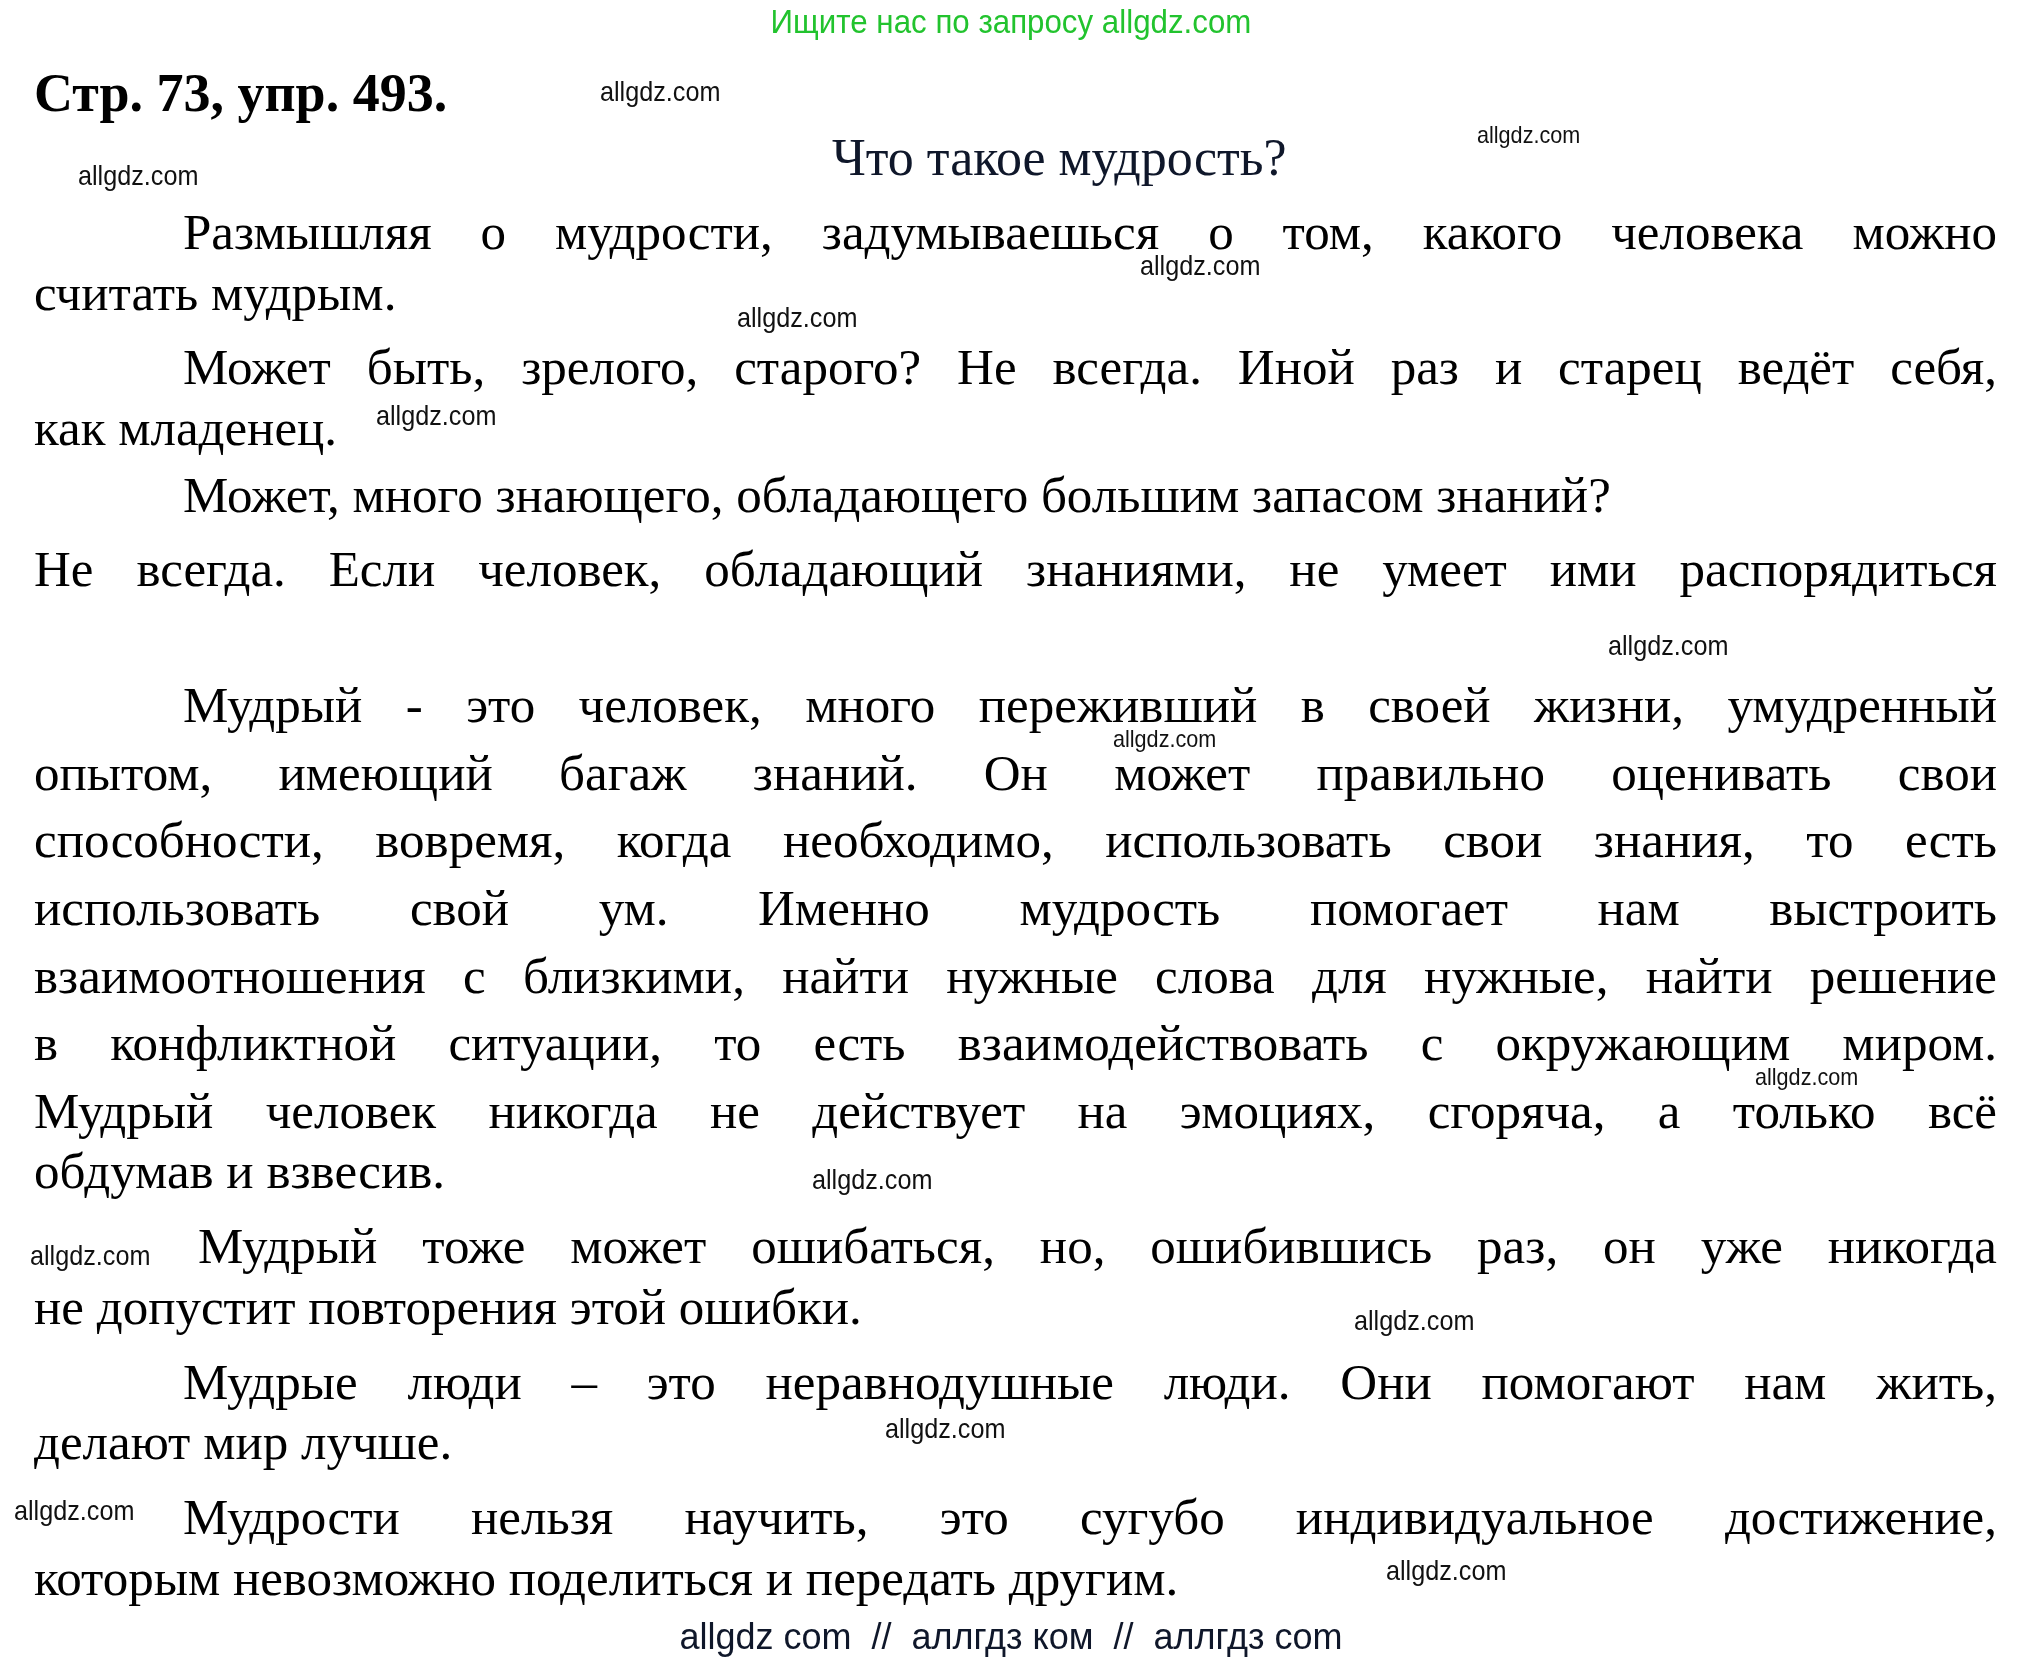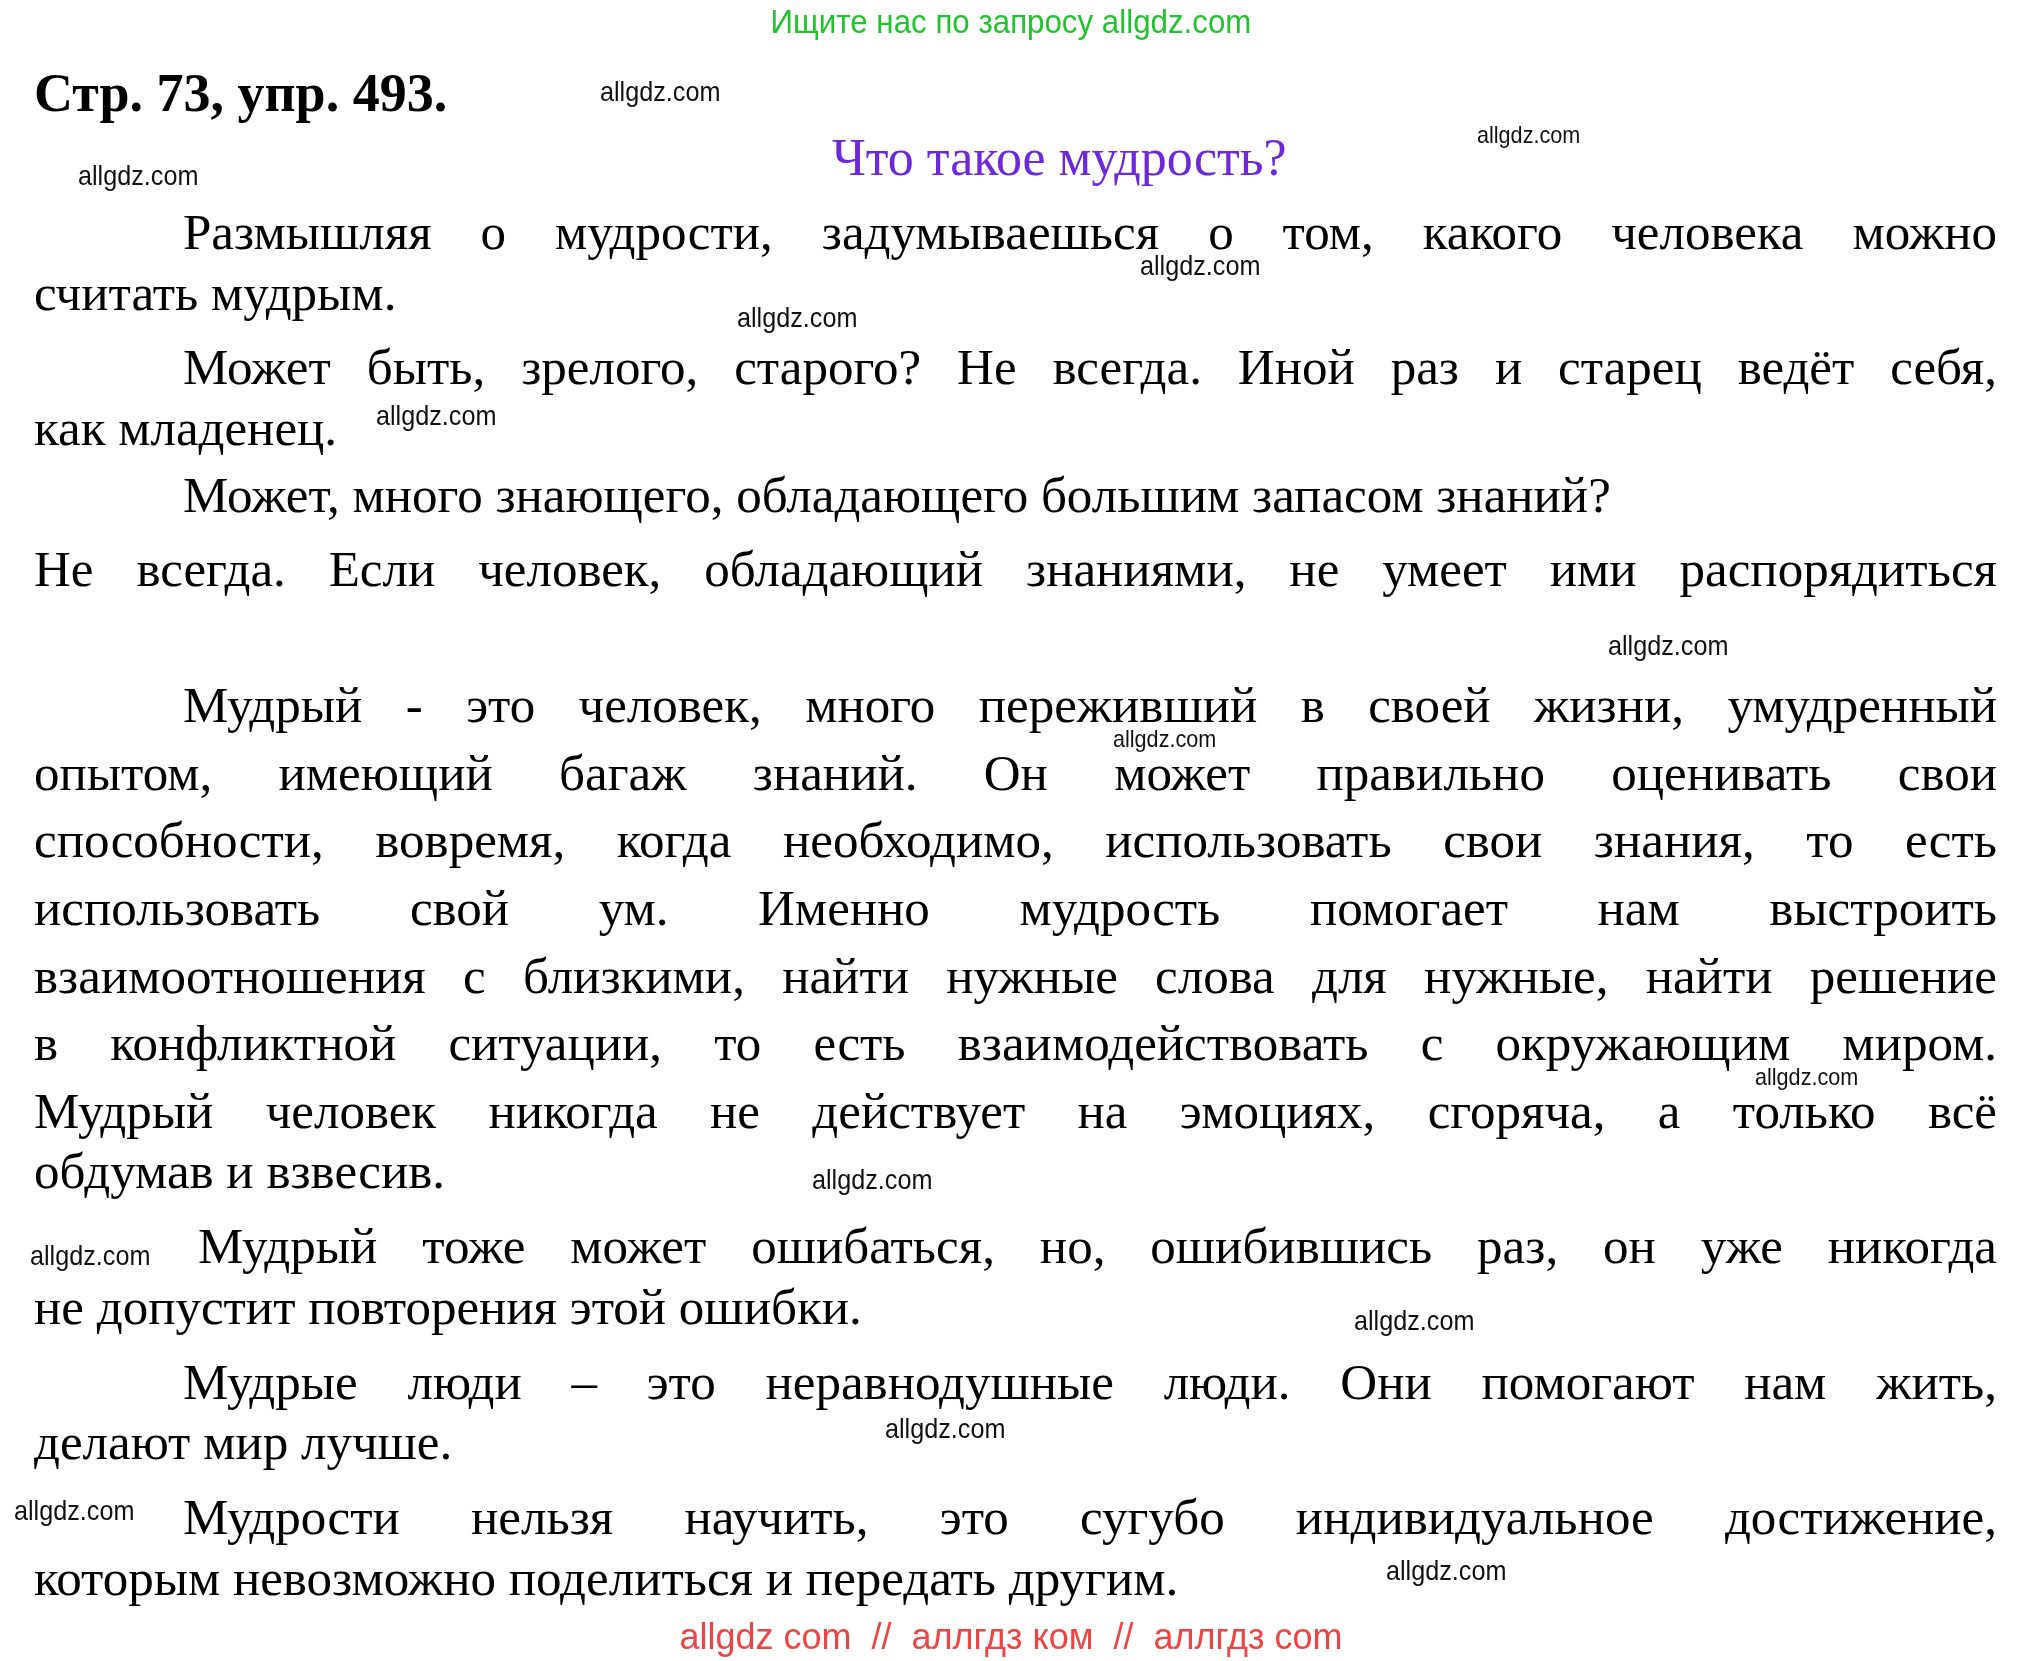--- a/index.html
+++ b/index.html
@@ -10,37 +10,37 @@
       font-family: "Liberation Sans", sans-serif; font-size: 34px; color: #22c32e;
       transform: scaleX(0.92); transform-origin: center;
     }
     .title {
       position: absolute; left: 34px; top: 62px;
       font-family: "Liberation Serif", serif; font-weight: bold; font-size: 54px; color: #000;
       white-space: nowrap;
     }
     .subtitle {
       position: absolute; left: 832px; top: 128px;
-      font-family: "Liberation Serif", serif; font-size: 52px; color: #6d28d9; white-space: nowrap;
+      font-family: "Liberation Serif", serif; font-size: 52px; color: #0f172a; white-space: nowrap;
     }
     .line {
       position: absolute; left: 34px; width: 1963px;
       font-family: "Liberation Serif", serif; font-size: 51px; color: #000;
       white-space: nowrap; line-height: 60px; height: 60px;
     }
     .line.justify { text-align: justify; text-align-last: justify; margin-top: 7px; }
     .line.indent { left: 183px; width: 1814px; }
     .wm {
       position: absolute; font-family: "Liberation Sans", sans-serif; font-size: 28px;
       color: #111; white-space: nowrap; transform: scaleX(0.9); transform-origin: left;
     }
     .wm.small { font-size: 24px; }
     .footer {
       position: absolute; left: 0; width: 2022px; top: 1616px; text-align: center;
-      font-family: "Liberation Sans", sans-serif; font-size: 36px; color: #ef4444;
+      font-family: "Liberation Sans", sans-serif; font-size: 36px; color: #0f172a;
       white-space: pre;
     }
   </style>
 </head>
 <body>
 
 <div class="page">
 
   <div class="header-note">Ищите нас по запросу allgdz.com</div>
 

